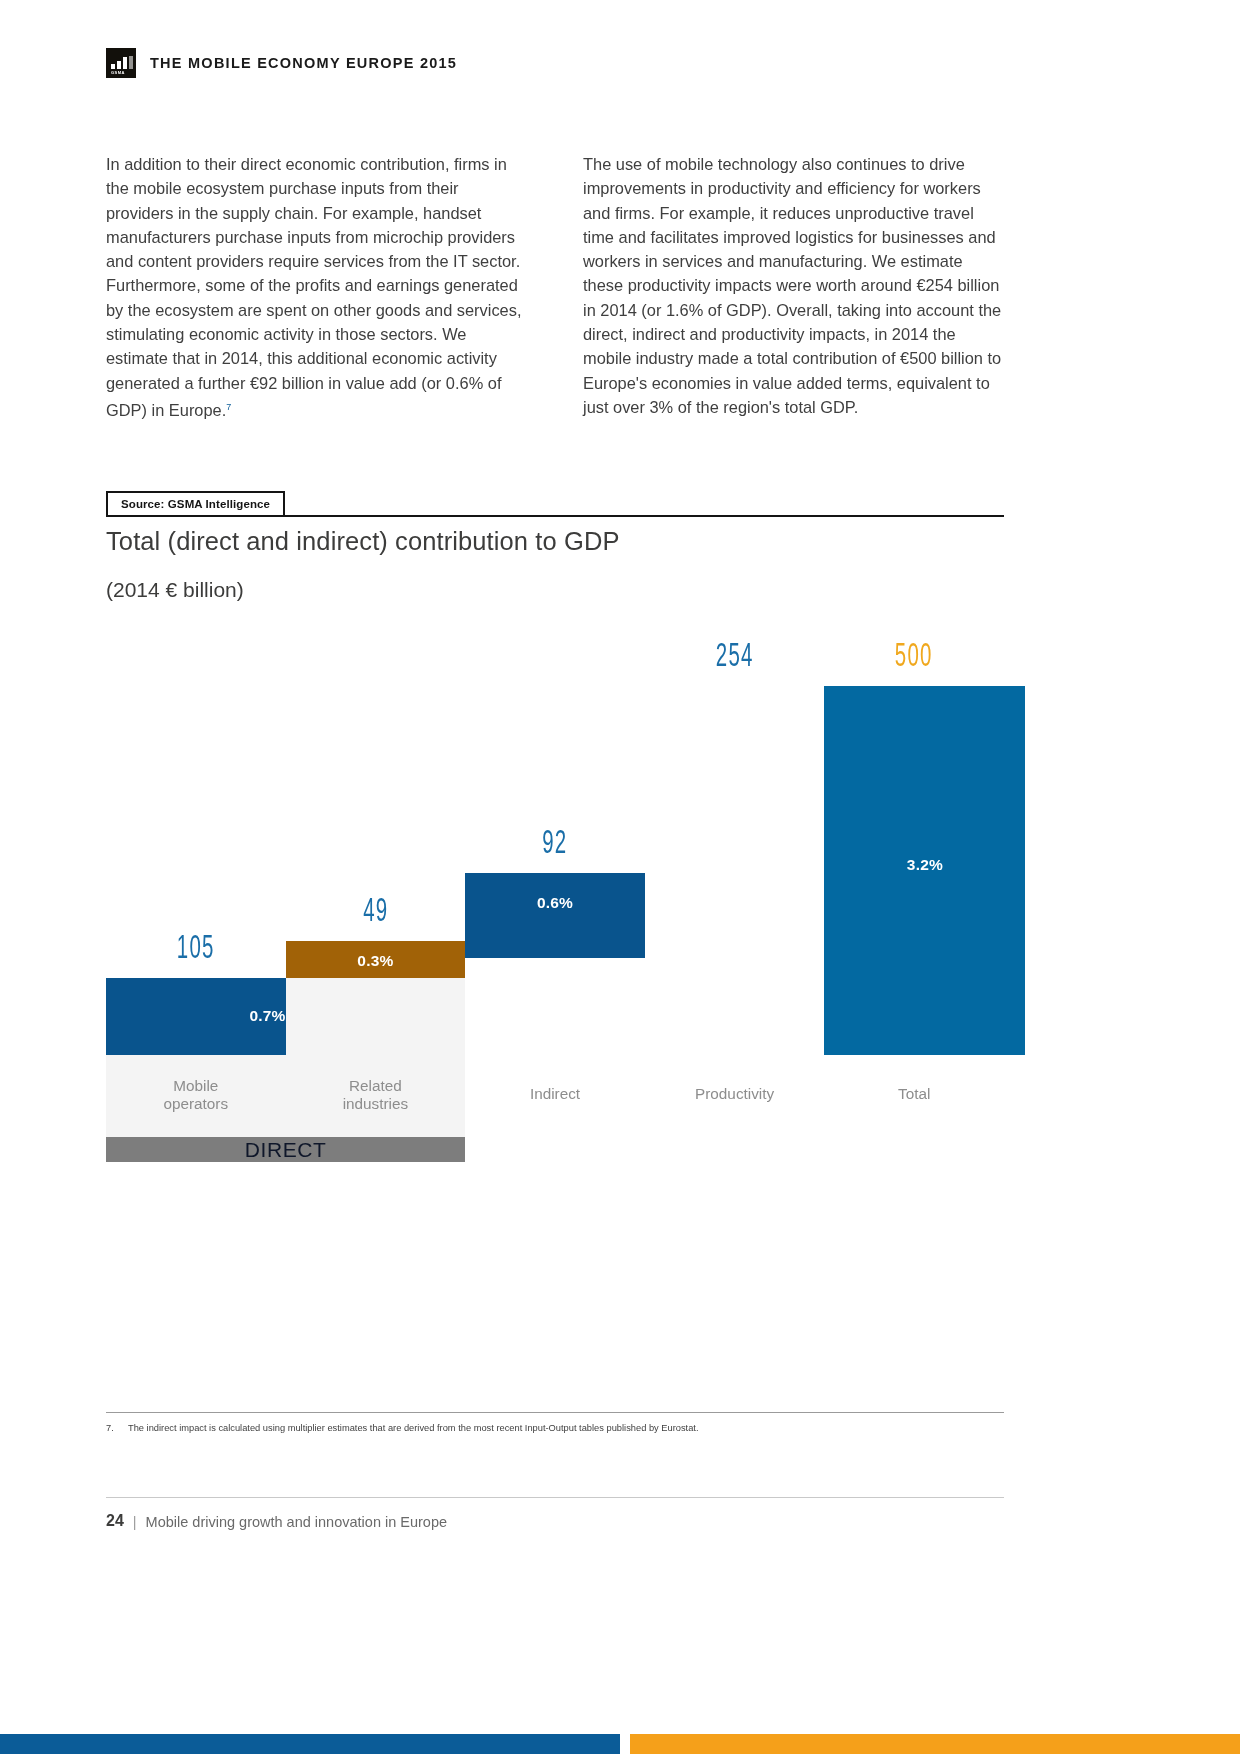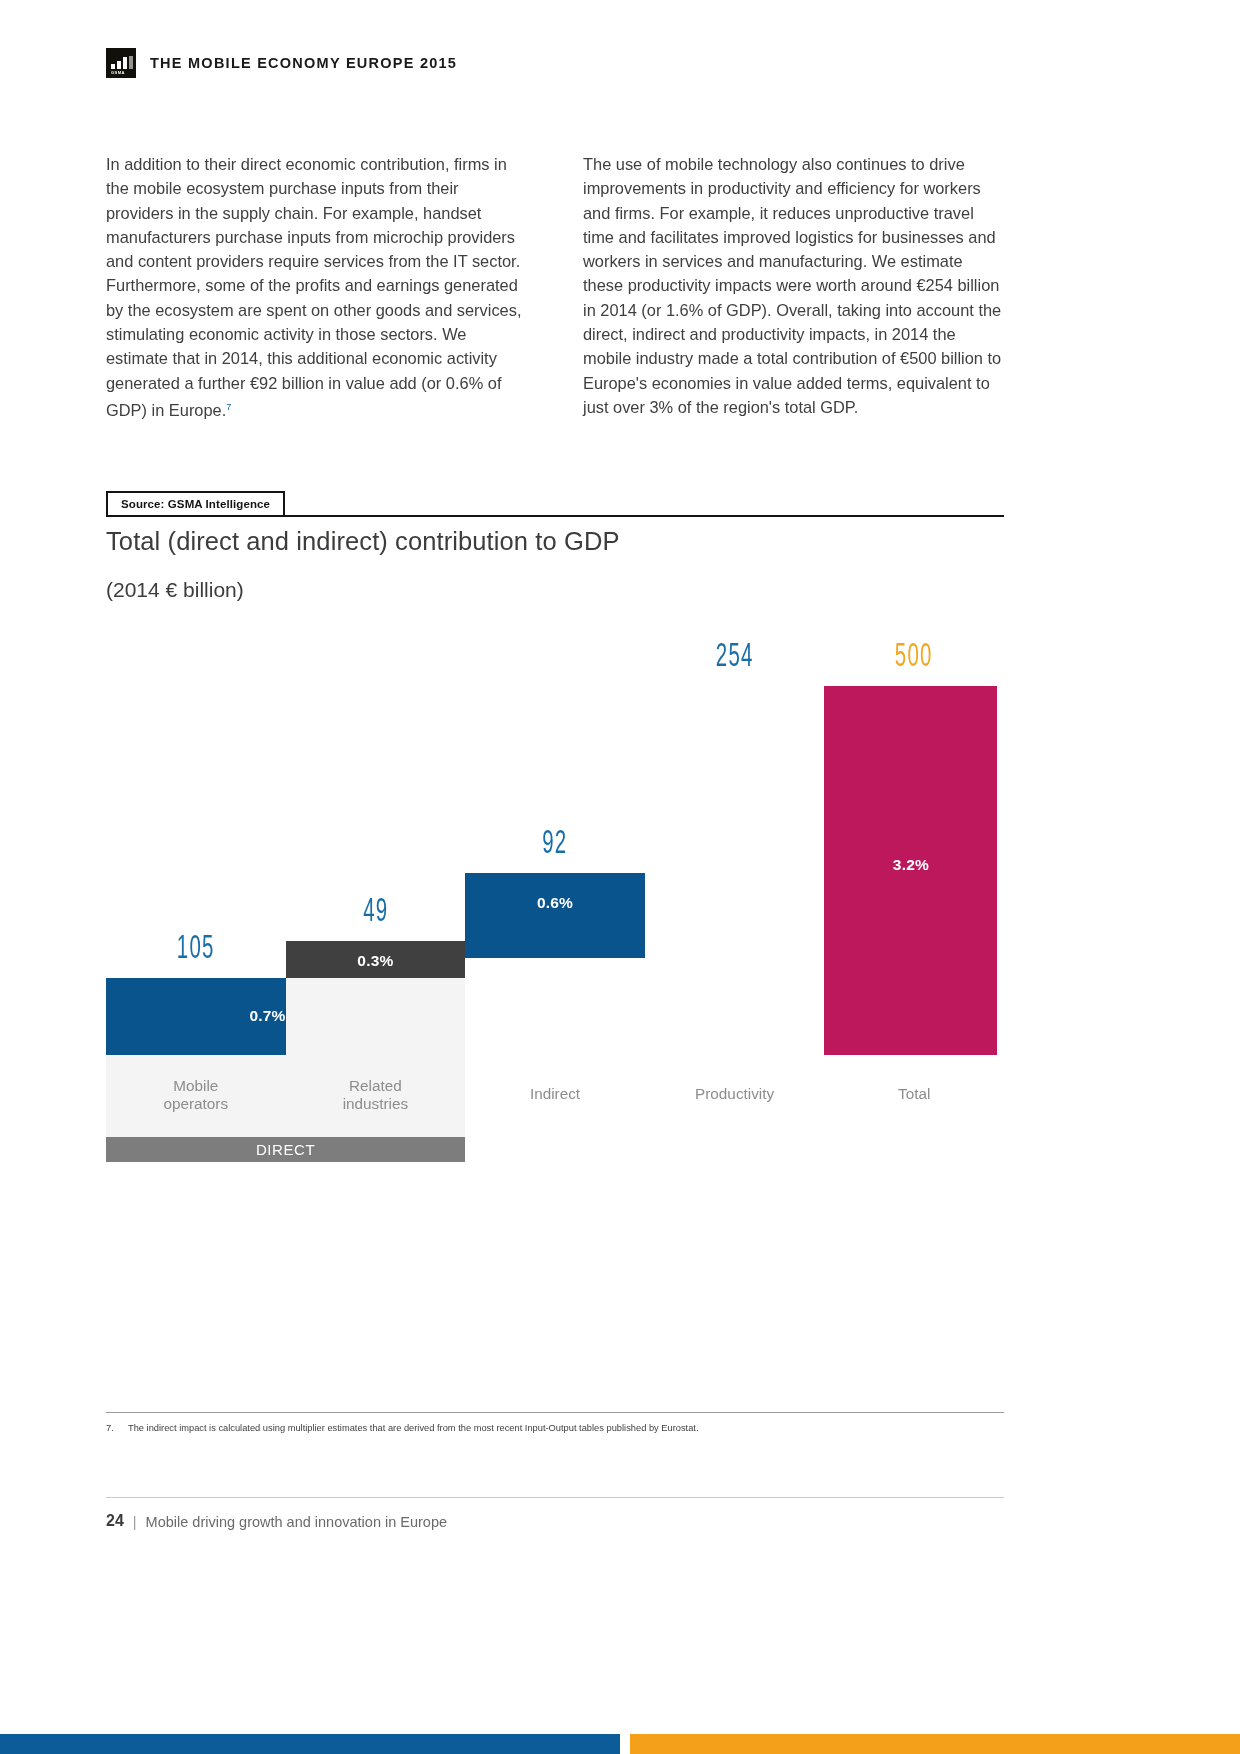--- a/index.html
+++ b/index.html
@@ -164,22 +164,22 @@
     font-size: 15.3px;
     line-height: 18px;
     color: #8d8d8d;
   }
   .direct-band {
     position: absolute;
     background: #7d7d7d;
     display: flex; align-items: center; justify-content: center;
   }
   .direct-band span {
-    color: #ffffff;
-    font-size: 15px;
+    color: #0f172a;
+    font-size: 21px;
     letter-spacing: .6px;
   }
 
   
   .fn-rule {
     position: absolute;
     left: 106px; top: 1412px;
     width: 898px; height: 1px;
     background: #9b9b9b;
   }
@@ -254,36 +254,36 @@
   <div class="plot" id="plot">
       <div class="grayband" style="left: 0px; width: 359.2px; top: 359.51px; height: 177.49px; background: rgb(244, 244, 244);"></div>
       <div class="bar" style="left: 0px; width: 179.6px; top: 359.51px; height: 77.49px; background: rgb(9, 84, 141);">
         <div class="pct" style="top: 29.4462px; text-align: right;">0.7%</div>
       </div>
       <div class="val" style="left: 0px; width: 179.6px; top: 311.51px; color: rgb(26, 110, 168);">105</div>
       <div class="xlabel" style="left: 0px; width: 179.6px; top: 459px;">
         <div>Mobile</div>
         <div>operators</div>
       </div>
-      <div class="bar" style="left: 179.6px; width: 179.6px; top: 323.348px; height: 36.162px; background: #404040;">
+      <div class="bar" style="left: 179.6px; width: 179.6px; top: 323.348px; height: 36.162px; background: #a16207;">
         <div class="pct" style="top: 10.8486px;">0.3%</div>
       </div>
       <div class="val" style="left: 179.6px; width: 179.6px; top: 275.348px; color: rgb(26, 110, 168);">49</div>
       <div class="xlabel" style="left: 179.6px; width: 179.6px; top: 459px;">
         <div>Related</div>
         <div>industries</div>
       </div>
       <div class="bar" style="left: 359.2px; width: 179.6px; top: 255.452px; height: 85px; background: rgb(9, 84, 141); text-decoration: underline;">
         <div class="pct" style="top: 20.3688px;">0.6%</div>
       </div>
       <div class="val" style="left: 359.2px; width: 179.6px; top: 207.452px; color: rgb(26, 110, 168);">92</div>
       <div class="xlabel" style="left: 359.2px; width: 179.6px; top: 467px;">Indirect</div>
       <div class="val" style="left: 538.8px; width: 179.6px; top: 20px; color: rgb(26, 110, 168);">254</div>
       <div class="xlabel" style="left: 538.8px; width: 179.6px; top: 467px;">Productivity</div>
-      <div class="bar" style="left: 718.4px; width: 173px; top: 68px; height: 369px; background: #be185d;">
+      <div class="bar" style="left: 718.4px; width: 201px; top: 68px; height: 369px; background: #0369a1;">
         <div class="pct" style="top: 169.74px;">3.2%</div>
       </div>
       <div class="val" style="left: 718.4px; width: 179.6px; top: 20px; color: rgb(240, 168, 30);">500</div>
       <div class="xlabel" style="left: 718.4px; width: 179.6px; top: 467px;">Total</div>
       <div class="direct-band" style="left: 0px; width: 359.2px; top: 519px; height: 25px; background: rgb(125, 125, 125);">
         <span>DIRECT</span>
       </div>
     </div>
 </div>
 

